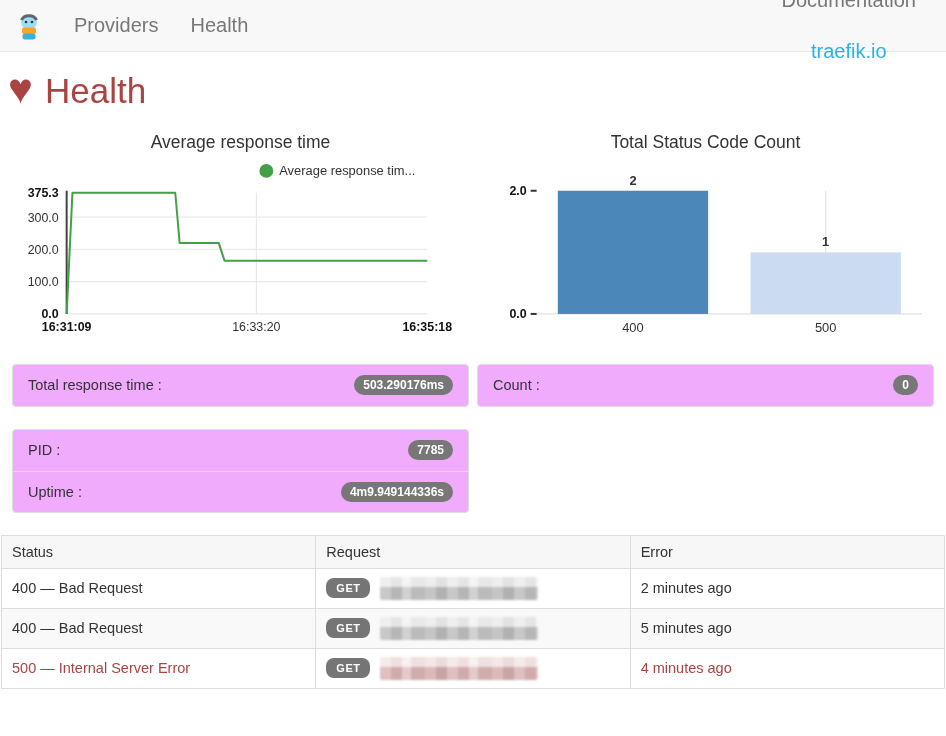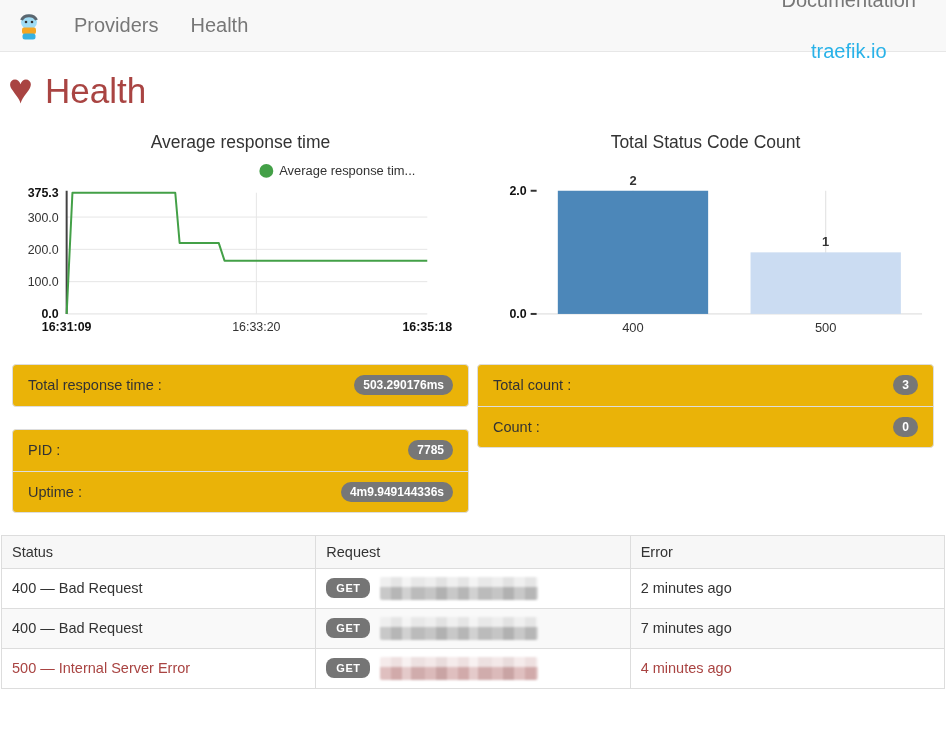--- a/index.html
+++ b/index.html
@@ -24,21 +24,21 @@
   .heart-glyph { font-size:42px; line-height:1; position:relative; top:-2px; }
 
   
   .charts-row { display:flex; }
   .col { flex:1; min-width:0; padding:0 4px; }
   .chart-title { text-align:center; font-size:17.5px; color:#333; margin:14px 0 0; }
   svg.chart { width:100%; height:auto; display:block; }
 
   
   .panels-row { display:flex; margin-top:12px; }
-  .panel { border:1px solid #ddd; border-radius:4px; margin-bottom:22px; background:#eab308; }
+  .panel { border:1px solid #ddd; border-radius:4px; margin-bottom:22px; background:#f0abfc; }
   .panel-row { display:flex; justify-content:space-between; align-items:center;
     padding:10px 15px; border-top:1px solid #ddd; font-size:14.5px; min-height:41px; }
   .panel-row:first-child { border-top:none; }
   .badge { background:#777; color:#fff; font-weight:700; font-size:12px;
     padding:4px 9px; border-radius:11px; line-height:1; white-space:nowrap; }
 
   
   .section-title { font-size:27px; font-weight:400; color:#333; margin:26px 0 13px; padding-left:2px; }
   table.errors { width:944px; margin:0 1px; border-collapse:collapse; font-size:14.5px; }
   .errors th, .errors td { border:1px solid #ddd; padding:8px 10px; text-align:left;margin-top:12px; }
@@ -149,24 +149,20 @@
           </div>
           <div class="panel-row">
             <span>Uptime :</span>
             <span class="badge">4m9.949144336s</span>
           </div>
         </div>
       </div>
       <div class="col">
         <div class="panel">
           <div class="panel-row">
-            <span>Total count :</span>
-            <span class="badge">3</span>
-          </div>
-          <div class="panel-row">
             <span>Count :</span>
             <span class="badge">0</span>
           </div>
         </div>
       </div>
     </div>
 
   </div>
 
   <table class="errors">
@@ -189,21 +185,21 @@
         <td>2 minutes ago</td>
       </tr>
       <tr>
         <td>400 — Bad Request</td>
         <td>
             <div class="request-cell">
           <span class="method-badge">GET</span>
           <span class="censored"></span>
         </div>
           </td>
-        <td>7 minutes ago</td>
+        <td>5 minutes ago</td>
       </tr>
       <tr>
         <td class="text-danger">500 — Internal Server Error</td>
         <td>
             <div class="request-cell">
           <span class="method-badge">GET</span>
           <span class="censored red"></span>
         </div>
           </td>
         <td class="text-danger">4 minutes ago</td>

